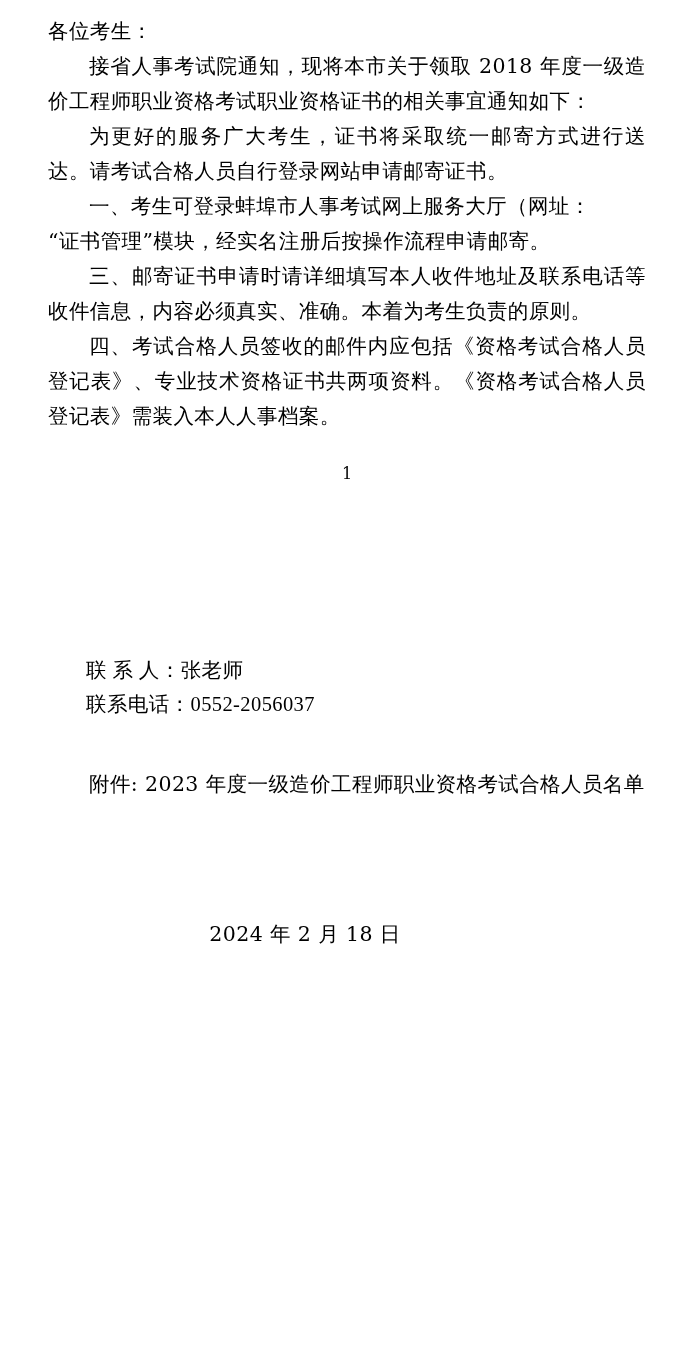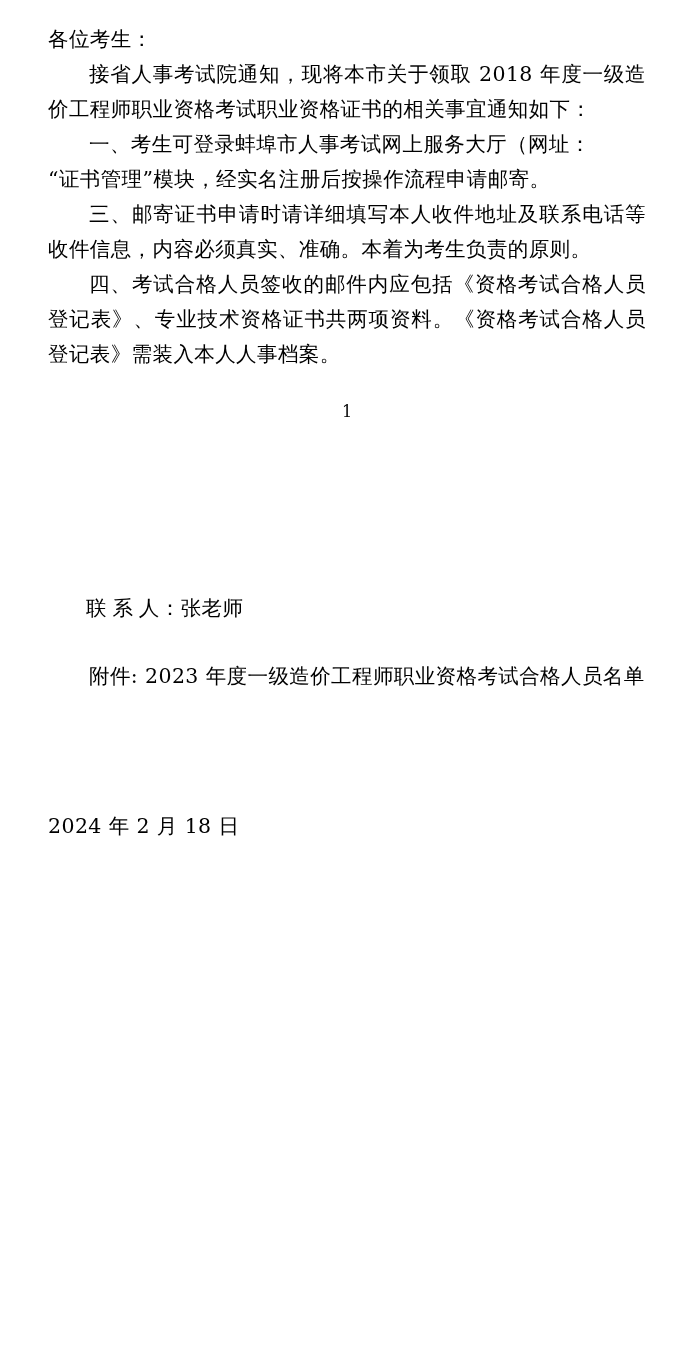--- a/index.html
+++ b/index.html
@@ -14,21 +14,21 @@
     font-family: "DejaVu Serif", "Liberation Serif", serif;
     color: #000000;
     overflow: hidden;
   }
   .page {
     position: absolute;
     left: 0; top: 0;
     width: 694px;
     height: 1207px;
     box-sizing: border-box;
-    padding: 8px 48px;
+    padding: 0 48px;
   }
   .doc-body {
     padding-top: 14px;
   }
   p.para {
     margin: 0;
     font-size: 20.5px;
     line-height: 35px;
     letter-spacing: 0.4px;
     text-align: justify;
@@ -58,55 +58,57 @@
     padding-left: 38px;
     font-family: Liberation Serif, serif;
   }
   .contact-line {
     font-size: 20.5px;
     line-height: 34px;
     letter-spacing: 0.4px;
     margin: 0;
   }
   .attachment-block {
-    margin-top: 34px;
+    margin-top: 46px;
   }
   .date-block {
     margin-top: 118px;
-    text-align: left;
+    text-align: center;
     padding-right: 84px;
     font-size: 20.5px;
     letter-spacing: 0.4px;
   }
 </style>
 </head>
 <body>
 
 <div class="page">
   <div class="doc-body">
 
     <p class="para">各位考生：</p>
 
     <p class="para indent">接省人事考试院通知，现将本市关于领取 2018 年度一级造价工程师职业资格考试职业资格证书的相关事宜通知如下：</p>
 
+    <p class="para indent">为更好的服务广大考生，证书将采取统一邮寄方式进行送达。请考试合格人员自行登录网站申请邮寄证书。</p>
 
     <p class="para indent">一、考生可登录蚌埠市人事考试网上服务大厅（网址：</p>
     <p class="para">“证书管理”模块，经实名注册后按操作流程申请邮寄。</p>
 
 
     <p class="para indent">三、邮寄证书申请时请详细填写本人收件地址及联系电话等收件信息，内容必须真实、准确。本着为考生负责的原则。</p>
 
     <p class="para indent">四、考试合格人员签收的邮件内应包括《资格考试合格人员登记表》、专业技术资格证书共两项资料。《资格考试合格人员登记表》需装入本人人事档案。</p>
 
     <div class="page-number">1</div>
 
     <div class="spacer-block"></div>
 
     <div class="contact-block">
       <p class="contact-line">联 系 人：张老师</p>
+      <p class="contact-line">联系电话：0552-2056037</p>
     </div>
 
     <div class="attachment-block">
       <p class="para indent">附件: 2023 年度一级造价工程师职业资格考试合格人员名单</p>
     </div>
 
     <div class="date-block">2024 年 2 月 18 日</div>
 
   </div>
 </div>

